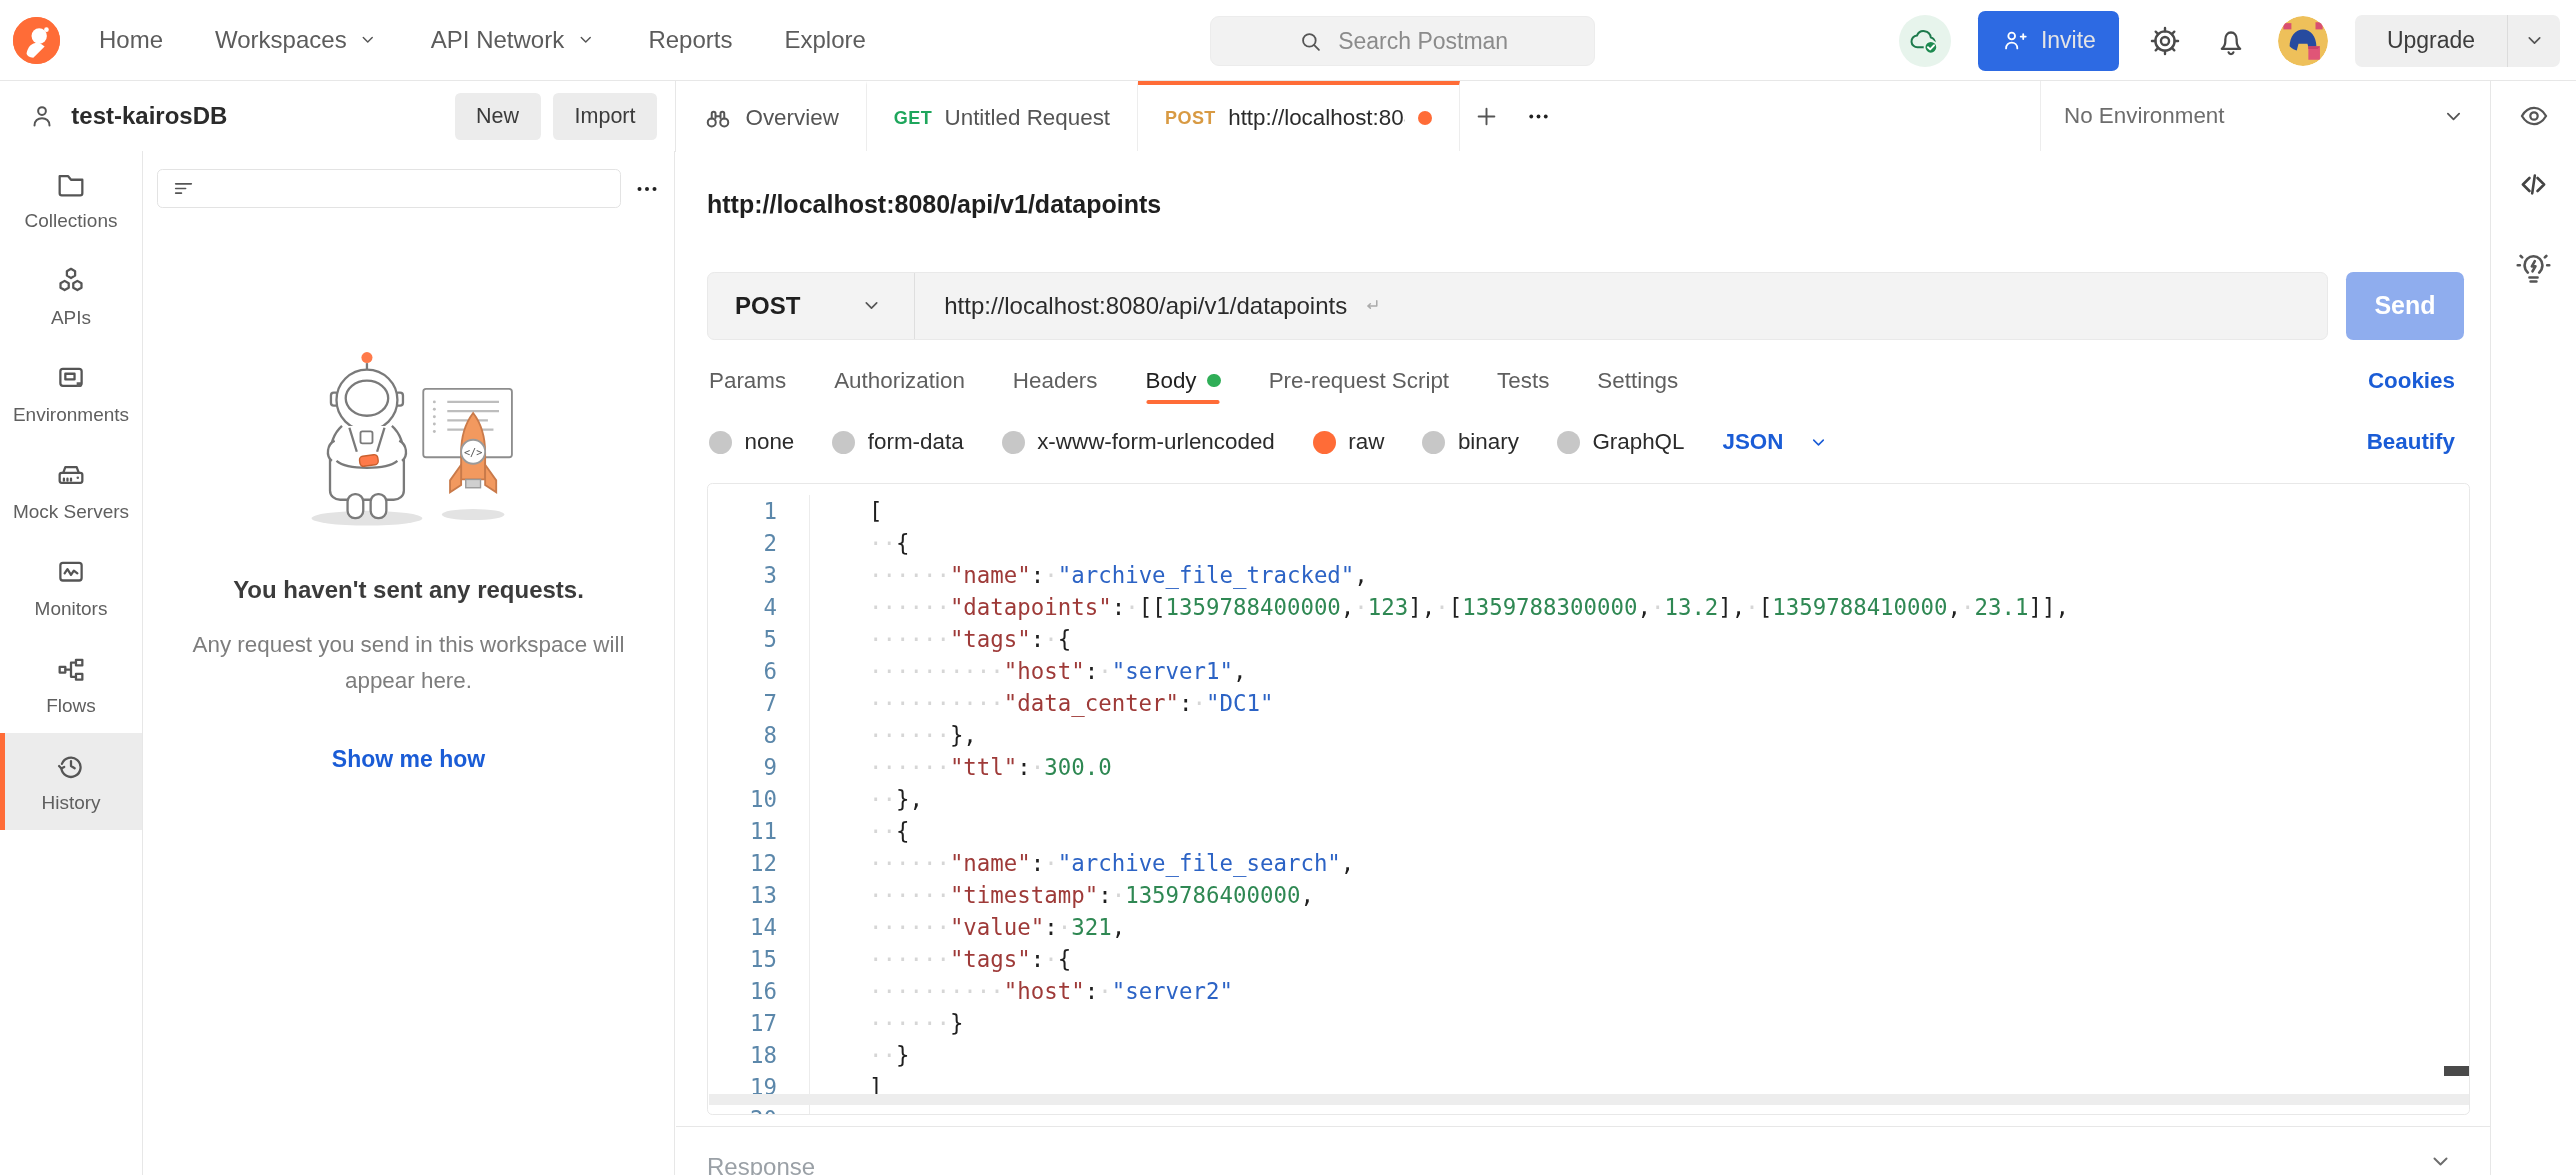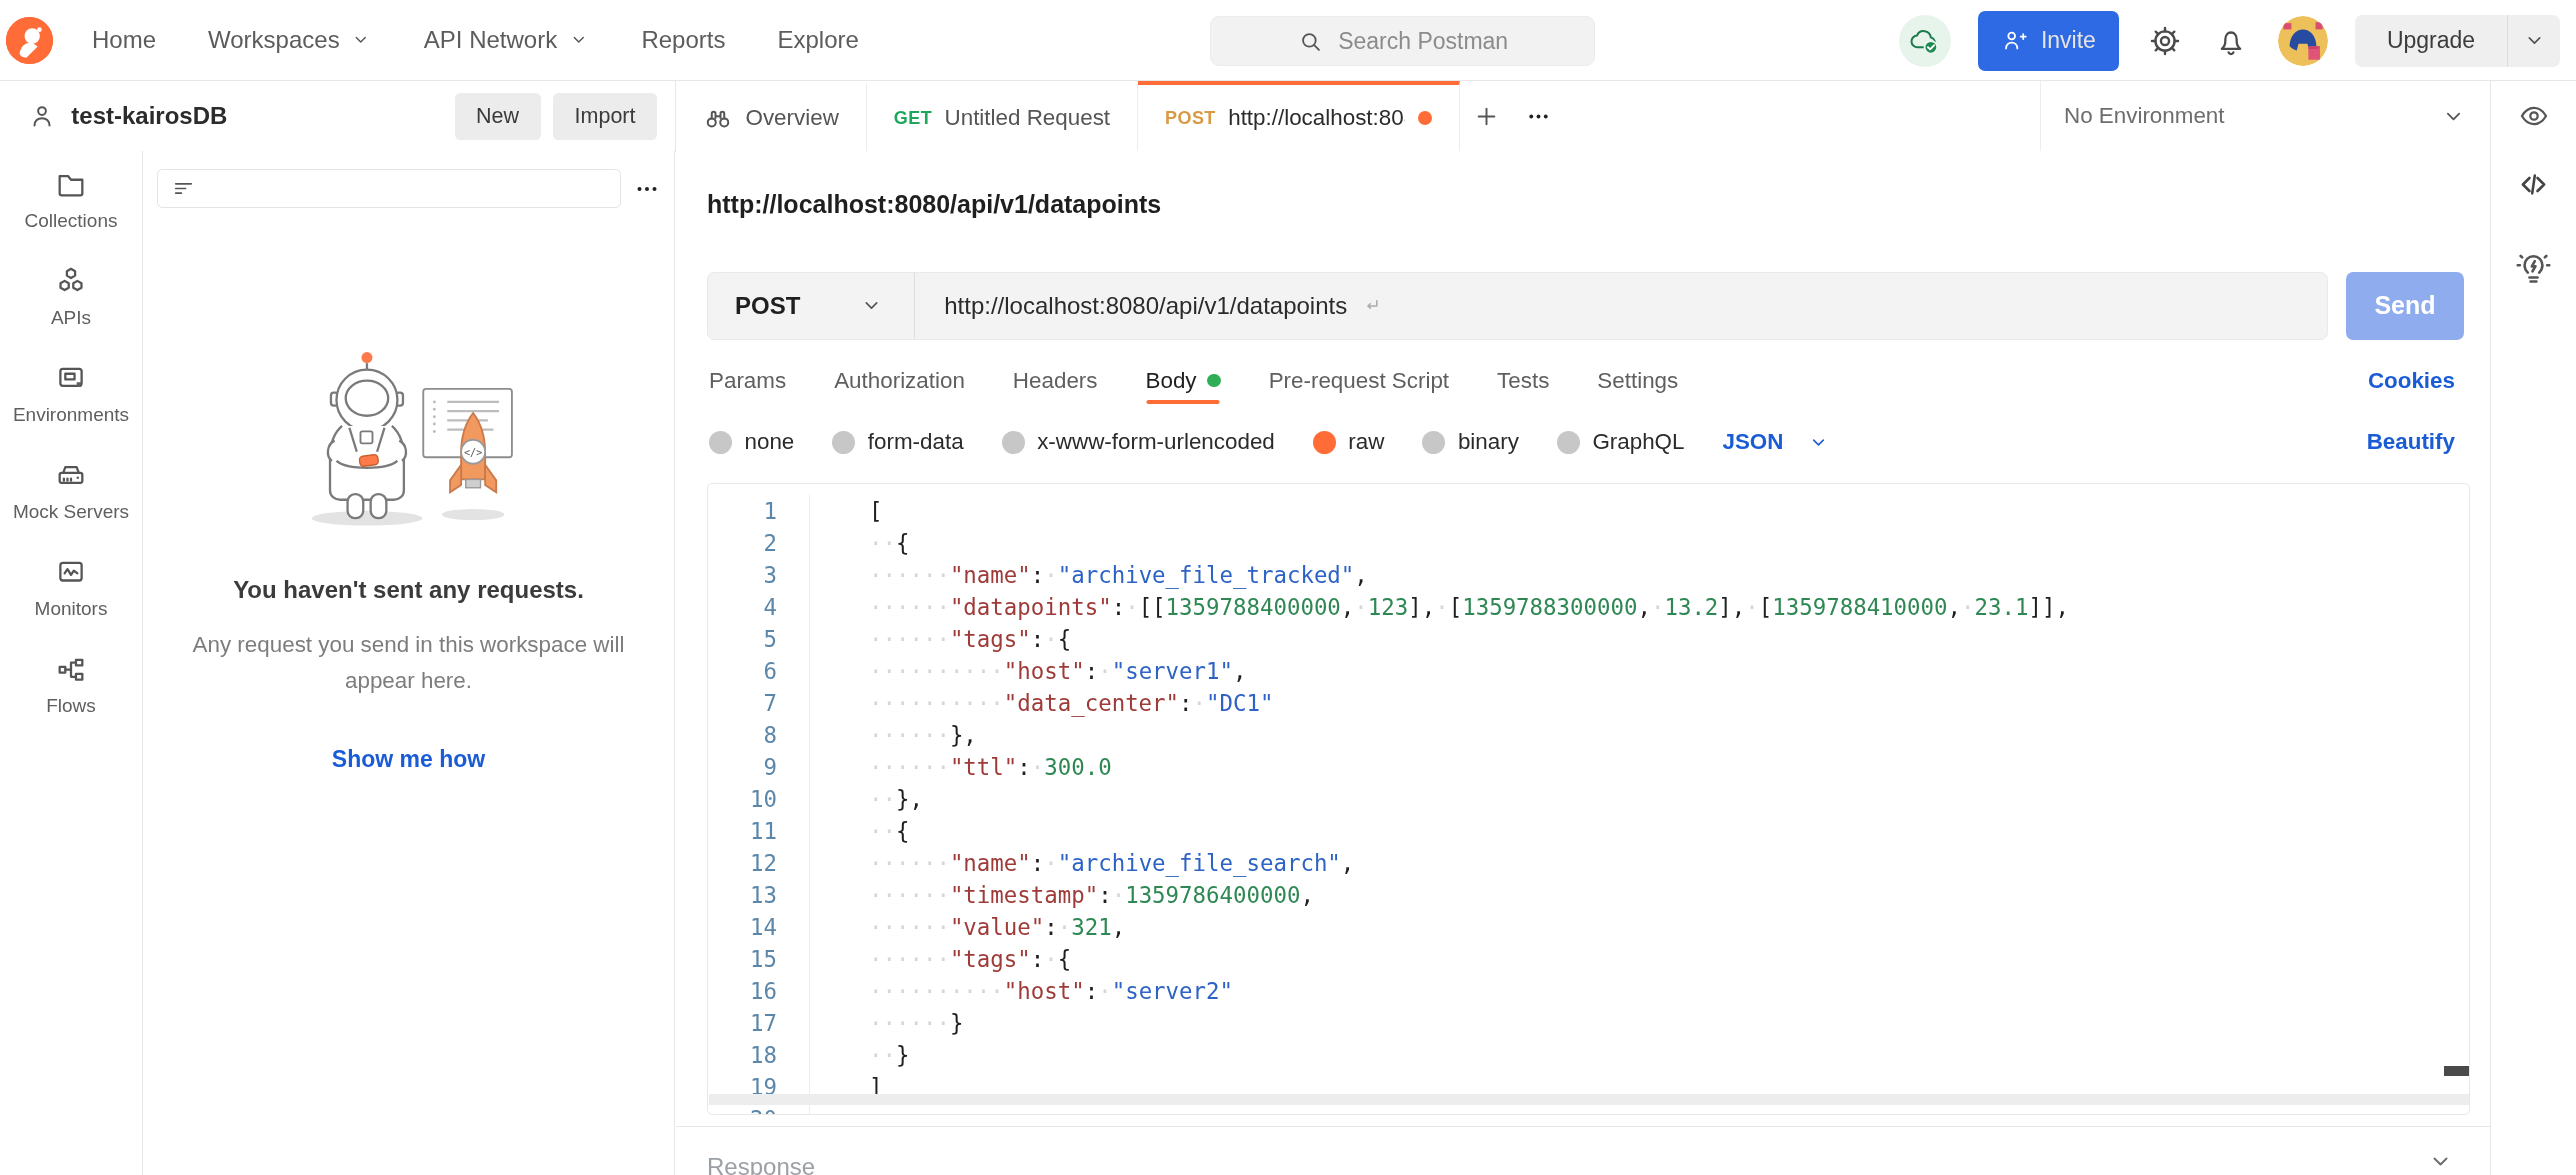--- a/index.html
+++ b/index.html
@@ -3,21 +3,21 @@
 <meta charset="utf-8">
 <style>
   html,body{margin:0;padding:0;background:#fff;}
   .screen{position:relative;width:2576px;height:1176px;background:#fff;overflow:hidden;
     font-family:"Liberation Sans",sans-serif;color:#212121;-webkit-font-smoothing:antialiased;}
   svg{display:block}
   .ic{stroke:#555;fill:none;stroke-width:1.6;stroke-linecap:round;stroke-linejoin:round;}
 
   
   .topnav{position:absolute;left:0;top:0;width:2576px;height:81px;display:flex;align-items:center;
-    border-bottom:0.9px solid #e7e7e7;box-sizing:border-box;padding-left:6px;background:#fff;}
+    border-bottom:0.9px solid #e7e7e7;box-sizing:border-box;padding-left:13px;background:#fff;}
   .logo{width:47px;height:47px;border-radius:50%;background:var(--accent);margin-right:39px;flex:none;cursor:pointer;}
   .mainnav{display:flex;align-items:center;gap:52px;font-size:24px;font-weight:500;color:#5c5c5c;}
   .navitem{display:flex;align-items:center;gap:10.7px;cursor:pointer;white-space:nowrap;}
   .search{position:absolute;left:1210px;top:16px;width:383px;height:48px;background:#f2f2f2;border:0.9px solid #ececec;
     border-radius:9px;display:flex;align-items:center;justify-content:center;gap:14.3px;color:#8b8b8b;font-size:23px;cursor:text;}
   .nav-right{position:absolute;right:16px;top:0;height:81px;display:flex;align-items:center;gap:27px;}
   .cloudpill{width:52px;height:52px;border-radius:50%;background:#e7f4ec;display:flex;align-items:center;justify-content:center;}
   .invite{height:60px;background:var(--invite-blue);border-radius:7.2px;color:#e5e5e5;font-size:23px;font-weight:500;
     display:flex;align-items:center;gap:12.5px;padding:0 23px;cursor:pointer;}
   .iconbtn{width:39px;height:39px;display:flex;align-items:center;justify-content:center;cursor:pointer;}
@@ -410,20 +410,26 @@
         <svg class="ic" width="34" height="34" viewBox="0 0 38 38">
           <use href="#sym-monitor"></use>
         </svg>
         <span>Monitors</span>
       </div>
       <div class="rail-item">
         <svg class="ic" width="34" height="34" viewBox="0 0 38 38">
           <use href="#sym-flows"></use>
         </svg>
         <span>Flows</span>
+      </div>
+      <div class="rail-item active">
+        <svg class="ic" width="34" height="34" viewBox="0 0 38 38">
+          <use href="#sym-history"></use>
+        </svg>
+        <span>History</span>
       </div>
     </aside>
 
   <div class="panel">
     <div class="filter-row">
       <div class="filter-input">
         <svg class="ic" width="25" height="25" viewBox="0 0 28 28">
             <use href="#sym-filter"></use>
           </svg>
       </div>

